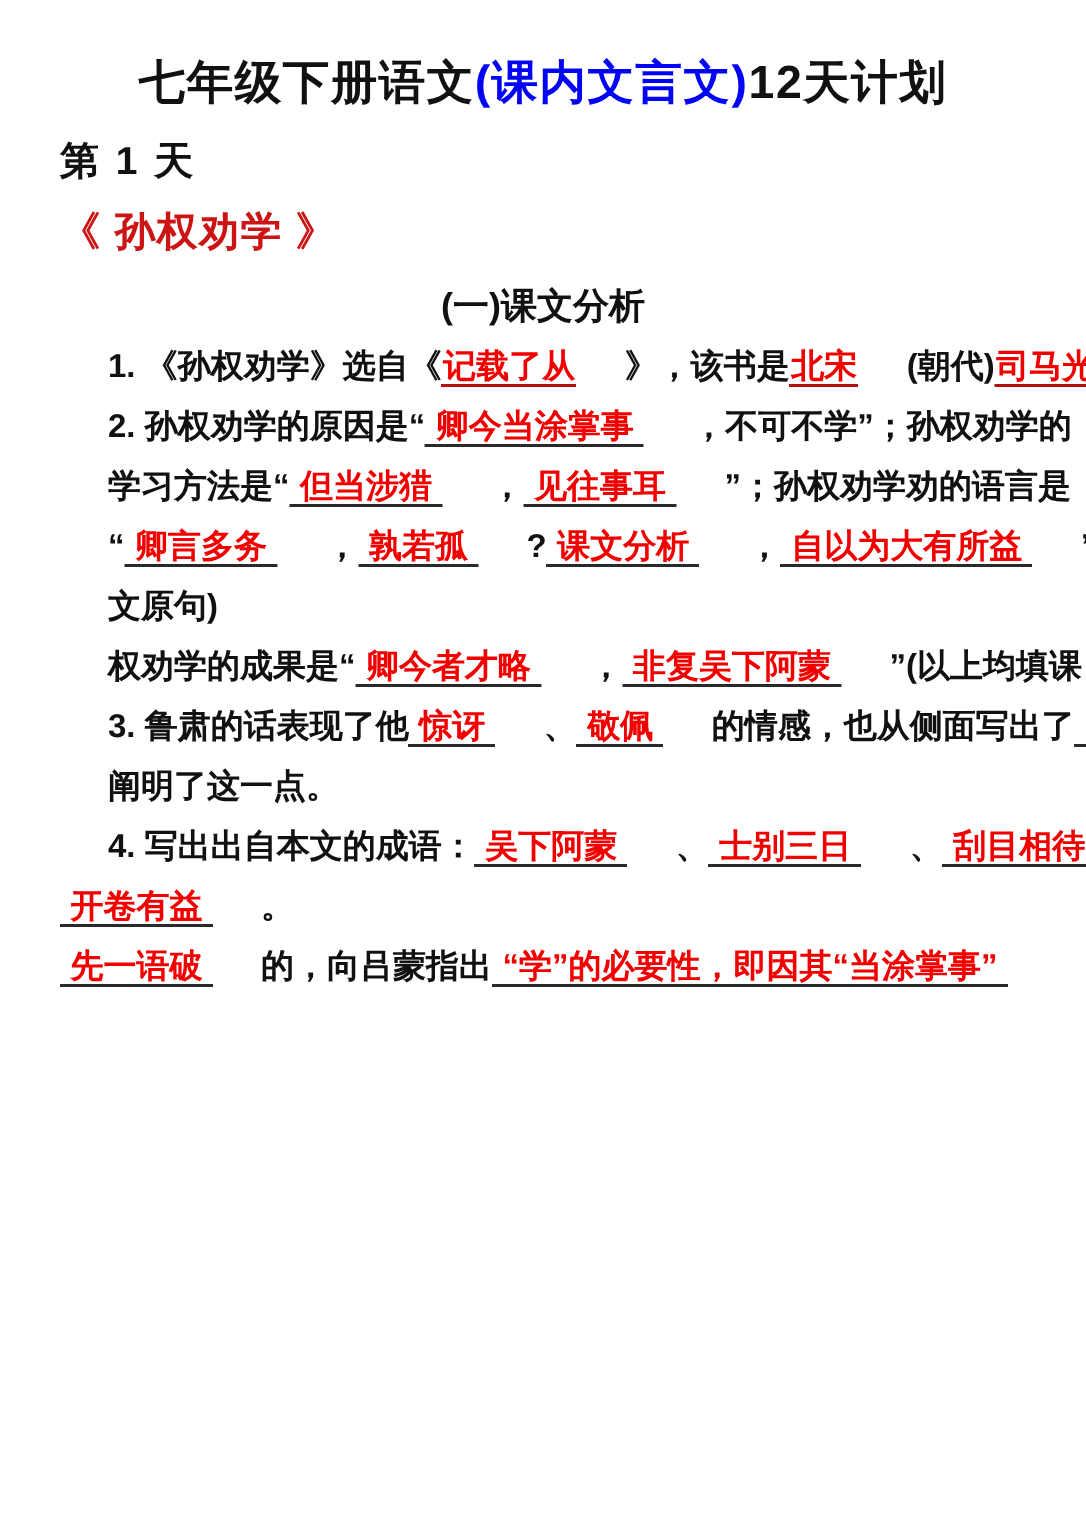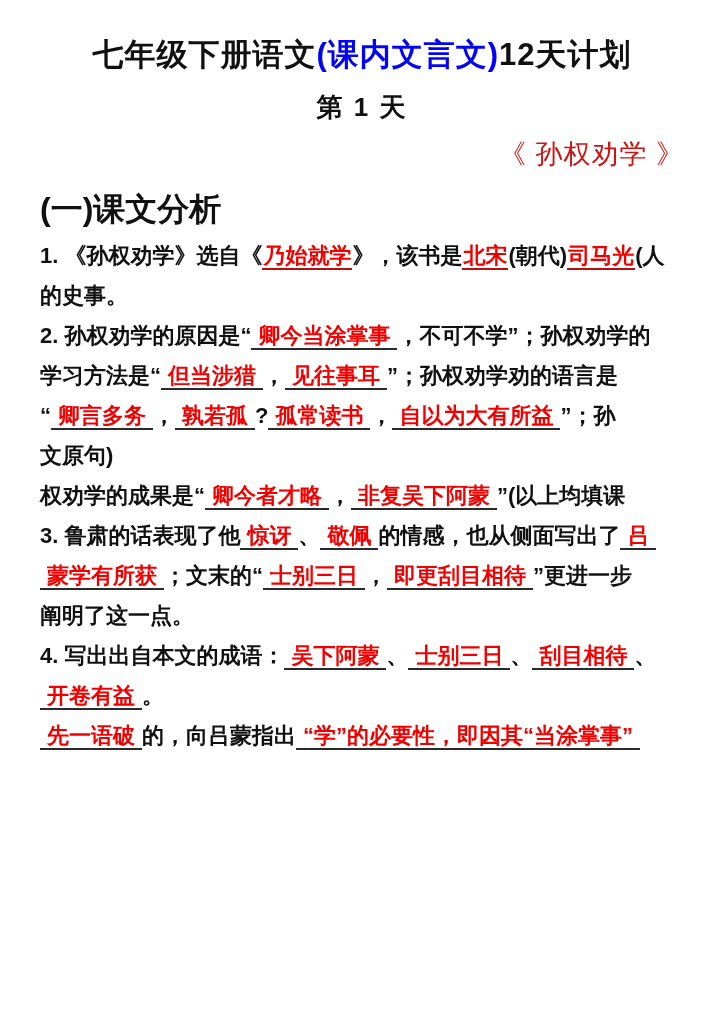--- a/index.html
+++ b/index.html
@@ -17,65 +17,63 @@
     padding:34px 40px 0 40px;
     font-family:"Liberation Sans","DejaVu Sans",sans-serif;
   }
   .title{
     margin:0;text-align:center;font-size:31px;font-weight:bold;
     line-height:1.35;white-space:nowrap;letter-spacing:1px;
   }
   .tseg.black{color:var(--text-black);}
   .tseg.blue{color:var(--accent-blue);}
   .day{
-    margin:14px 0 0 0;text-align:center;font-size:26px;font-weight:bold;
+    margin:14px 0 0 0;font-size:26px;font-weight:bold;
     color:var(--text-black);letter-spacing:2px;
   }
   .lesson{
-    margin:11px 0 0 0;text-align:right;font-size:27px;font-weight:normal;
+    margin:11px 0 0 0;text-align:left;font-size:27px;font-weight:bold;
     color:var(--header-red);letter-spacing:1px;
   }
   .section{
-    margin:16px 0 0 0;text-align:left;font-size:32px;font-weight:bold;
+    margin:16px 0 0 0;text-align:center;font-size:24px;font-weight:bold;
     color:var(--text-black);
   }
   .lines{margin-top:4px;}
   .line{
     line-height:40px;font-size:22px;white-space:nowrap;
     font-weight:600;color:var(--text-black);
   }
   .seg{display:inline;}
-  .seg.plain{color:var(--text-black);}
+  .seg.plain{color:var(--text-black);margin-left:32px;}
   .seg.term{
     color:var(--answer-red);
     border-bottom:2px solid var(--term-underline);
     padding:0 1px;
   }
   .seg.blank{
     color:var(--answer-red);
     border-bottom:2px solid var(--blank-line);
     padding:0 7px;
   }
 </style>
 </head>
 <body>
 
 <div class="page">
   <h1 class="title"><span class="tseg black">七年级下册语文</span><span class="tseg blue">(课内文言文)</span><span class="tseg black">12天计划</span></h1>
   <div class="day">第 1 天</div>
   <div class="lesson">《 孙权劝学 》</div>
   <div class="section">(一)课文分析</div>
   <div class="lines">
-      <div class="line"><span class="seg plain">1. 《孙权劝学》选自《</span><span class="seg term">乃始就学</span><span class="seg plain">》，该书是</span><span class="seg term">北宋</span><span class="seg plain">(朝代)</span><span class="seg term">司马光</span><span class="seg plain">(人</span></div>
-      <div class="line"><span class="seg plain">的史事。</span></div>
+      <div class="line"><span class="seg plain">1. 《孙权劝学》选自《</span><span class="seg term">记载了从</span><span class="seg plain">》，该书是</span><span class="seg term">北宋</span><span class="seg plain">(朝代)</span><span class="seg term">司马光</span><span class="seg plain">(人</span></div>
       <div class="line"><span class="seg plain">2. 孙权劝学的原因是“</span><span class="seg blank">卿今当涂掌事</span><span class="seg plain">，不可不学”；孙权劝学的</span></div>
       <div class="line"><span class="seg plain">学习方法是“</span><span class="seg blank">但当涉猎</span><span class="seg plain">，</span><span class="seg blank">见往事耳</span><span class="seg plain">”；孙权劝学劝的语言是</span></div>
-      <div class="line"><span class="seg plain">“</span><span class="seg blank">卿言多务</span><span class="seg plain">，</span><span class="seg blank">孰若孤</span><span class="seg plain">?</span><span class="seg blank">孤常读书</span><span class="seg plain">，</span><span class="seg blank">自以为大有所益</span><span class="seg plain">”；孙</span></div>
+      <div class="line"><span class="seg plain">“</span><span class="seg blank">卿言多务</span><span class="seg plain">，</span><span class="seg blank">孰若孤</span><span class="seg plain">?</span><span class="seg blank">课文分析</span><span class="seg plain">，</span><span class="seg blank">自以为大有所益</span><span class="seg plain">”；孙</span></div>
       <div class="line"><span class="seg plain">文原句)</span></div>
       <div class="line"><span class="seg plain">权劝学的成果是“</span><span class="seg blank">卿今者才略</span><span class="seg plain">，</span><span class="seg blank">非复吴下阿蒙</span><span class="seg plain">”(以上均填课</span></div>
       <div class="line"><span class="seg plain">3. 鲁肃的话表现了他</span><span class="seg blank">惊讶</span><span class="seg plain">、</span><span class="seg blank">敬佩</span><span class="seg plain">的情感，也从侧面写出了</span><span class="seg blank">吕</span></div>
-      <div class="line"><span class="seg blank">蒙学有所获</span><span class="seg plain">；文末的“</span><span class="seg blank">士别三日</span><span class="seg plain">，</span><span class="seg blank">即更刮目相待</span><span class="seg plain">”更进一步</span></div>
       <div class="line"><span class="seg plain">阐明了这一点。</span></div>
       <div class="line"><span class="seg plain">4. 写出出自本文的成语：</span><span class="seg blank">吴下阿蒙</span><span class="seg plain">、</span><span class="seg blank">士别三日</span><span class="seg plain">、</span><span class="seg blank">刮目相待</span><span class="seg plain">、</span></div>
       <div class="line"><span class="seg blank">开卷有益</span><span class="seg plain">。</span></div>
       <div class="line"><span class="seg blank">先一语破</span><span class="seg plain">的，向吕蒙指出</span><span class="seg blank">“学”的必要性，即因其“当涂掌事”</span></div>
     </div>
 </div>
 
 </body></html>

